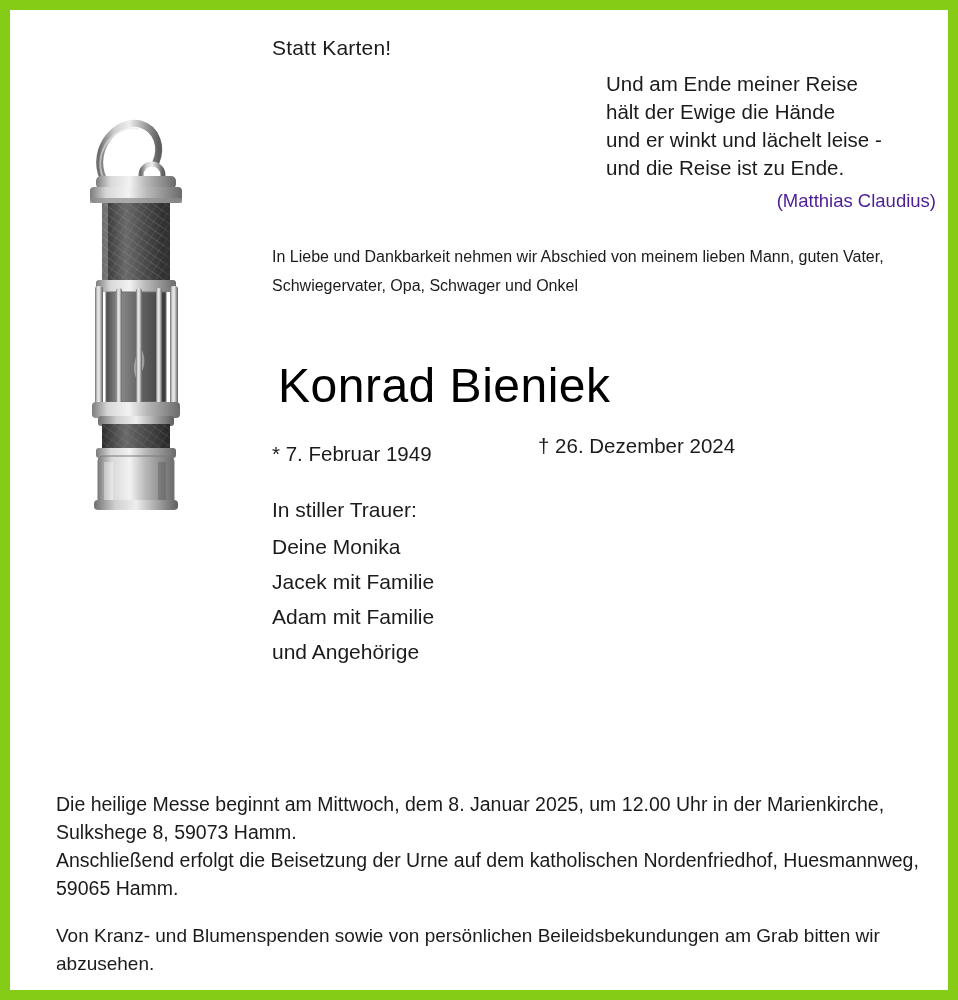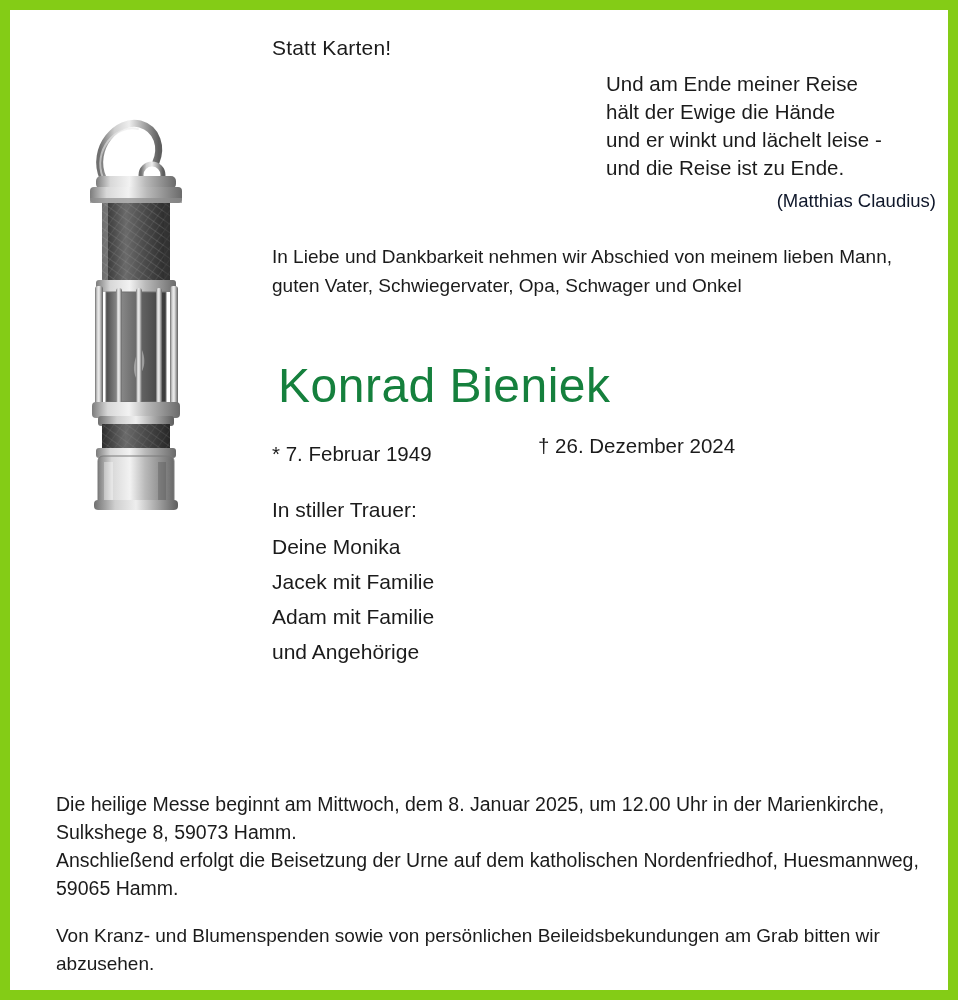--- a/index.html
+++ b/index.html
@@ -57,41 +57,41 @@
     color: #1b1b1b;
   }
   .poem div { white-space: nowrap; }
   .poem-author {
     position: absolute;
     left: 596px;
     top: 180px;
     width: 330px;
     text-align: right;
     font-size: 18.5px;
-    color: #0f172a;
+    color: #4c1d95;
   }
 
   .intro {
     position: absolute;
     left: 262px;
     top: 232px;
     width: 660px;
-    font-size: 19px;
+    font-size: 16px;
     line-height: 29px;
     color: #1b1b1b;
   }
 
   .name {
     position: absolute;
     left: 268px;
     top: 348px;
     font-size: 48px;
     font-weight: normal;
     letter-spacing: 0.5px;
-    color: #15803d;
+    color: #000000;
     font-family: "Liberation Sans", sans-serif;
   }
 
   .dates {
     position: absolute;
     left: 262px;
     top: 424px;
     width: 560px;
     font-size: 20.5px;
     color: #1b1b1b;

